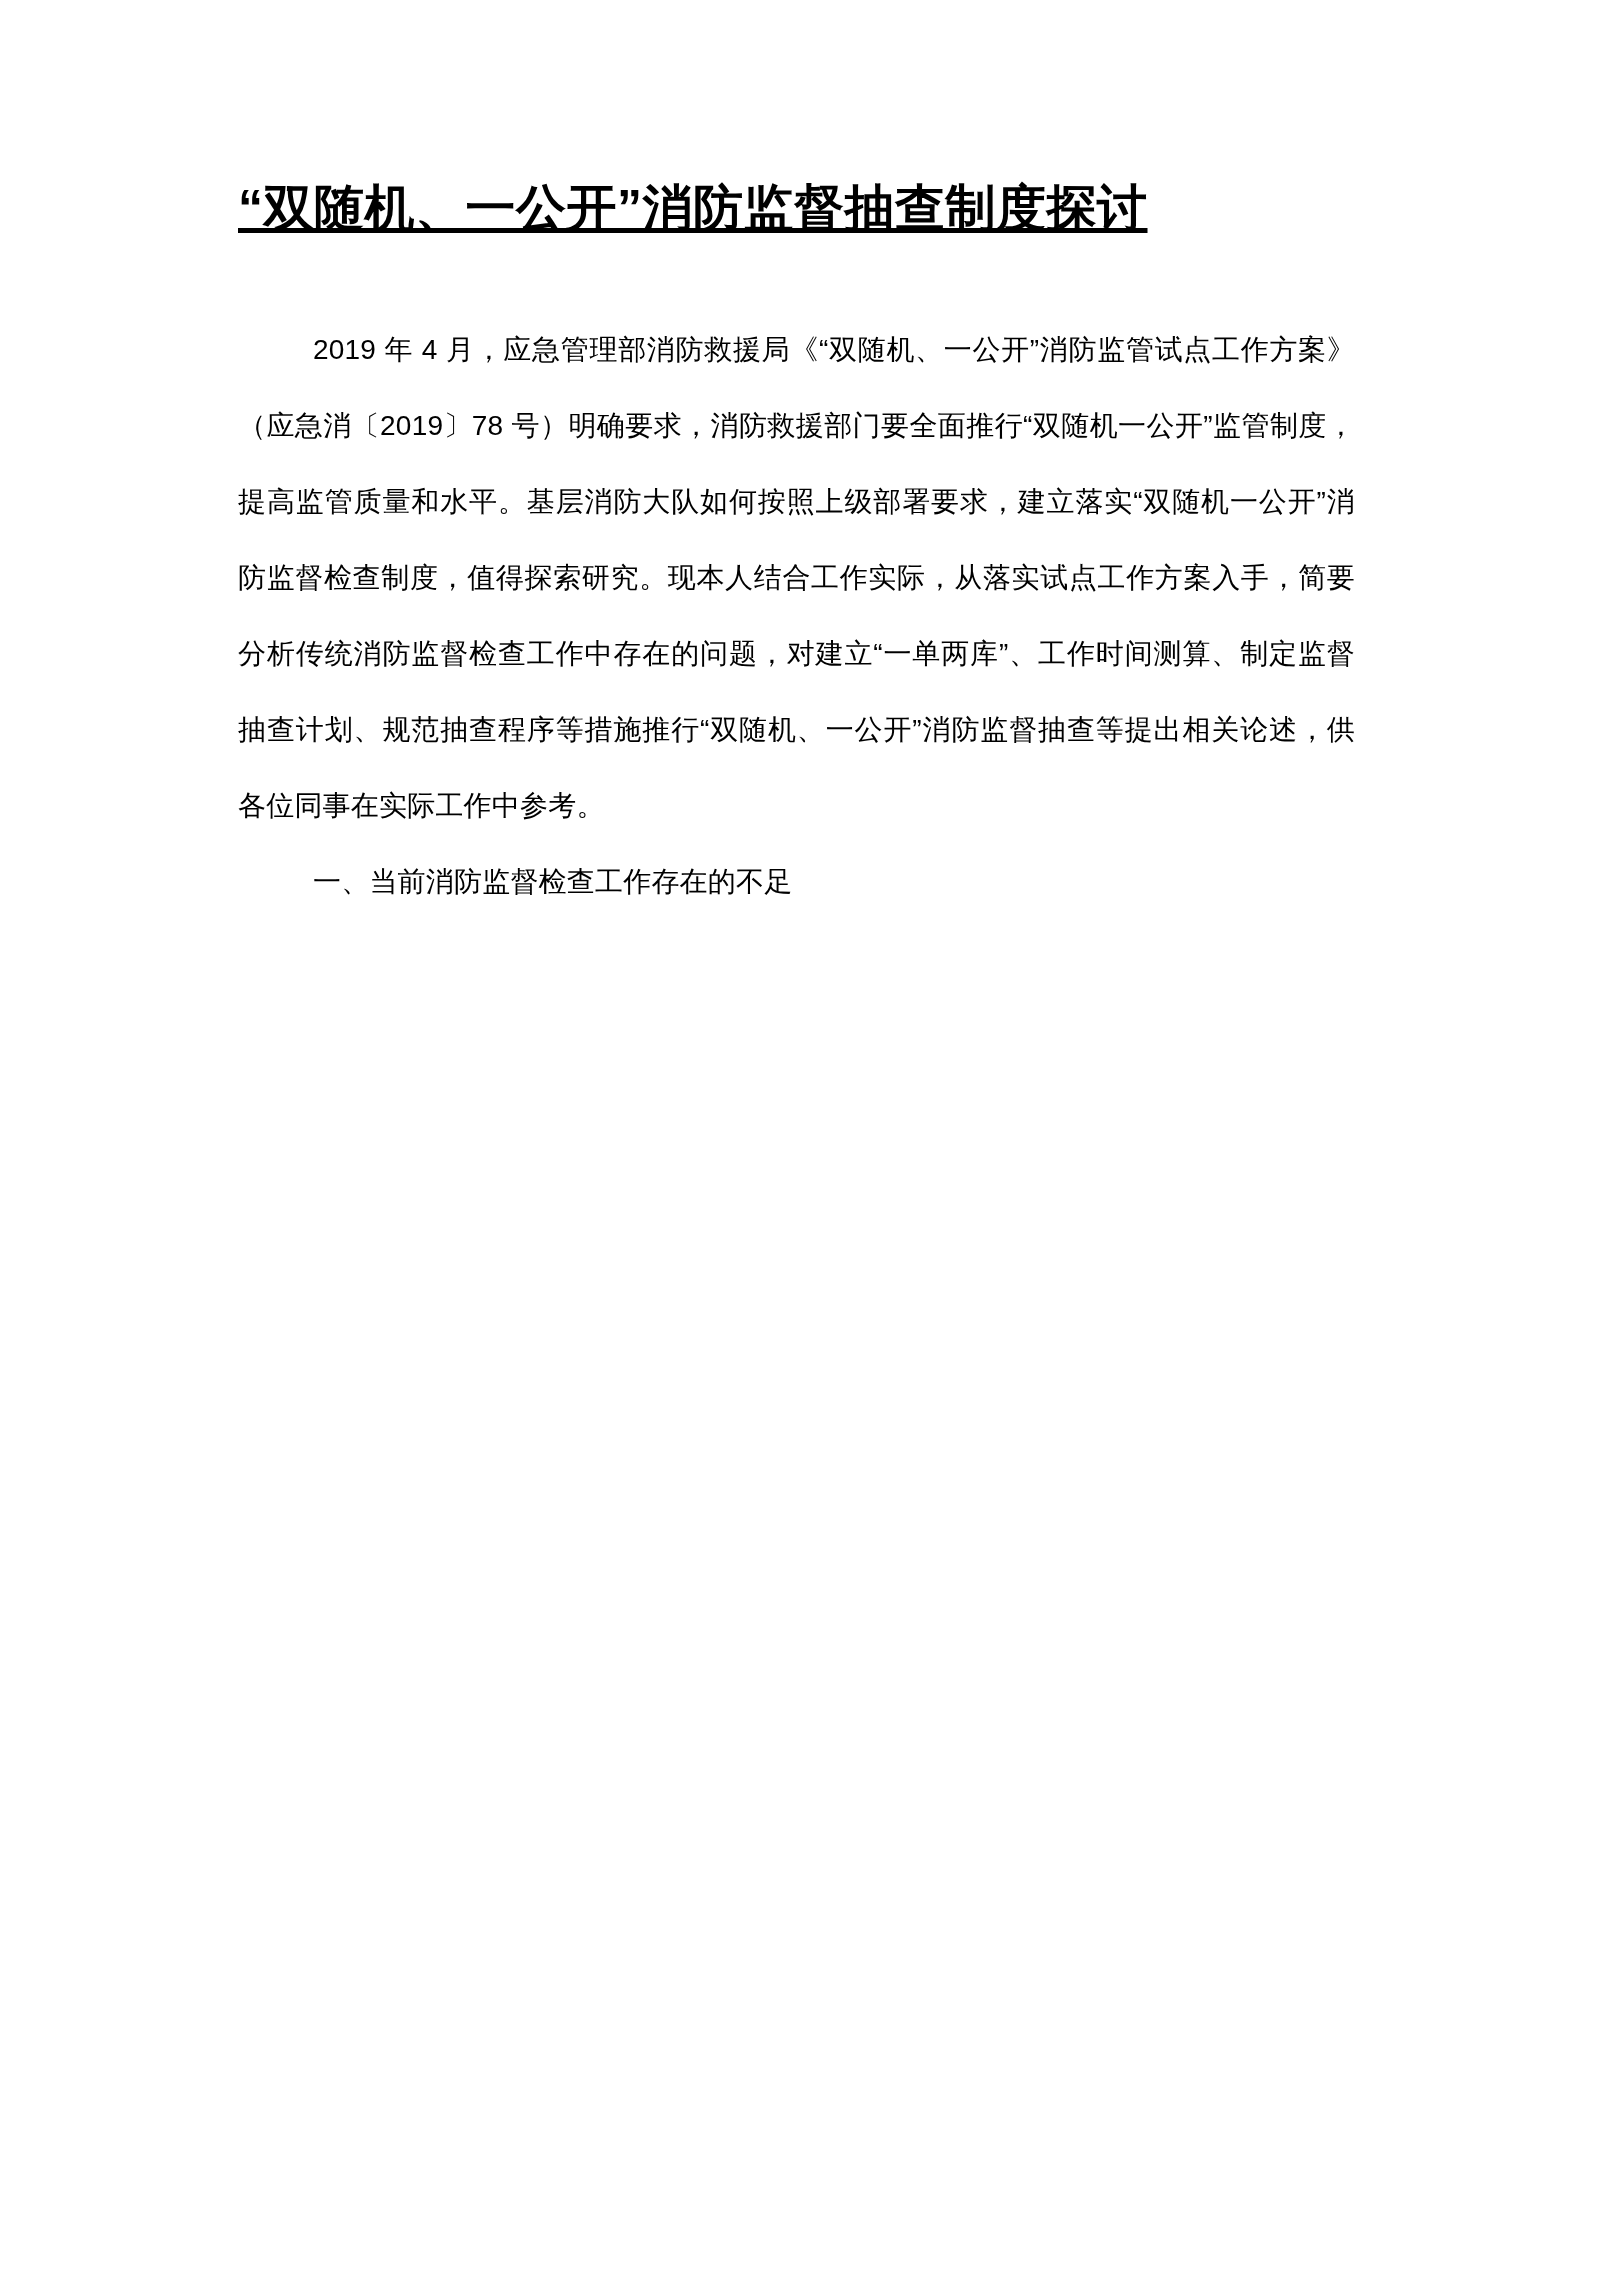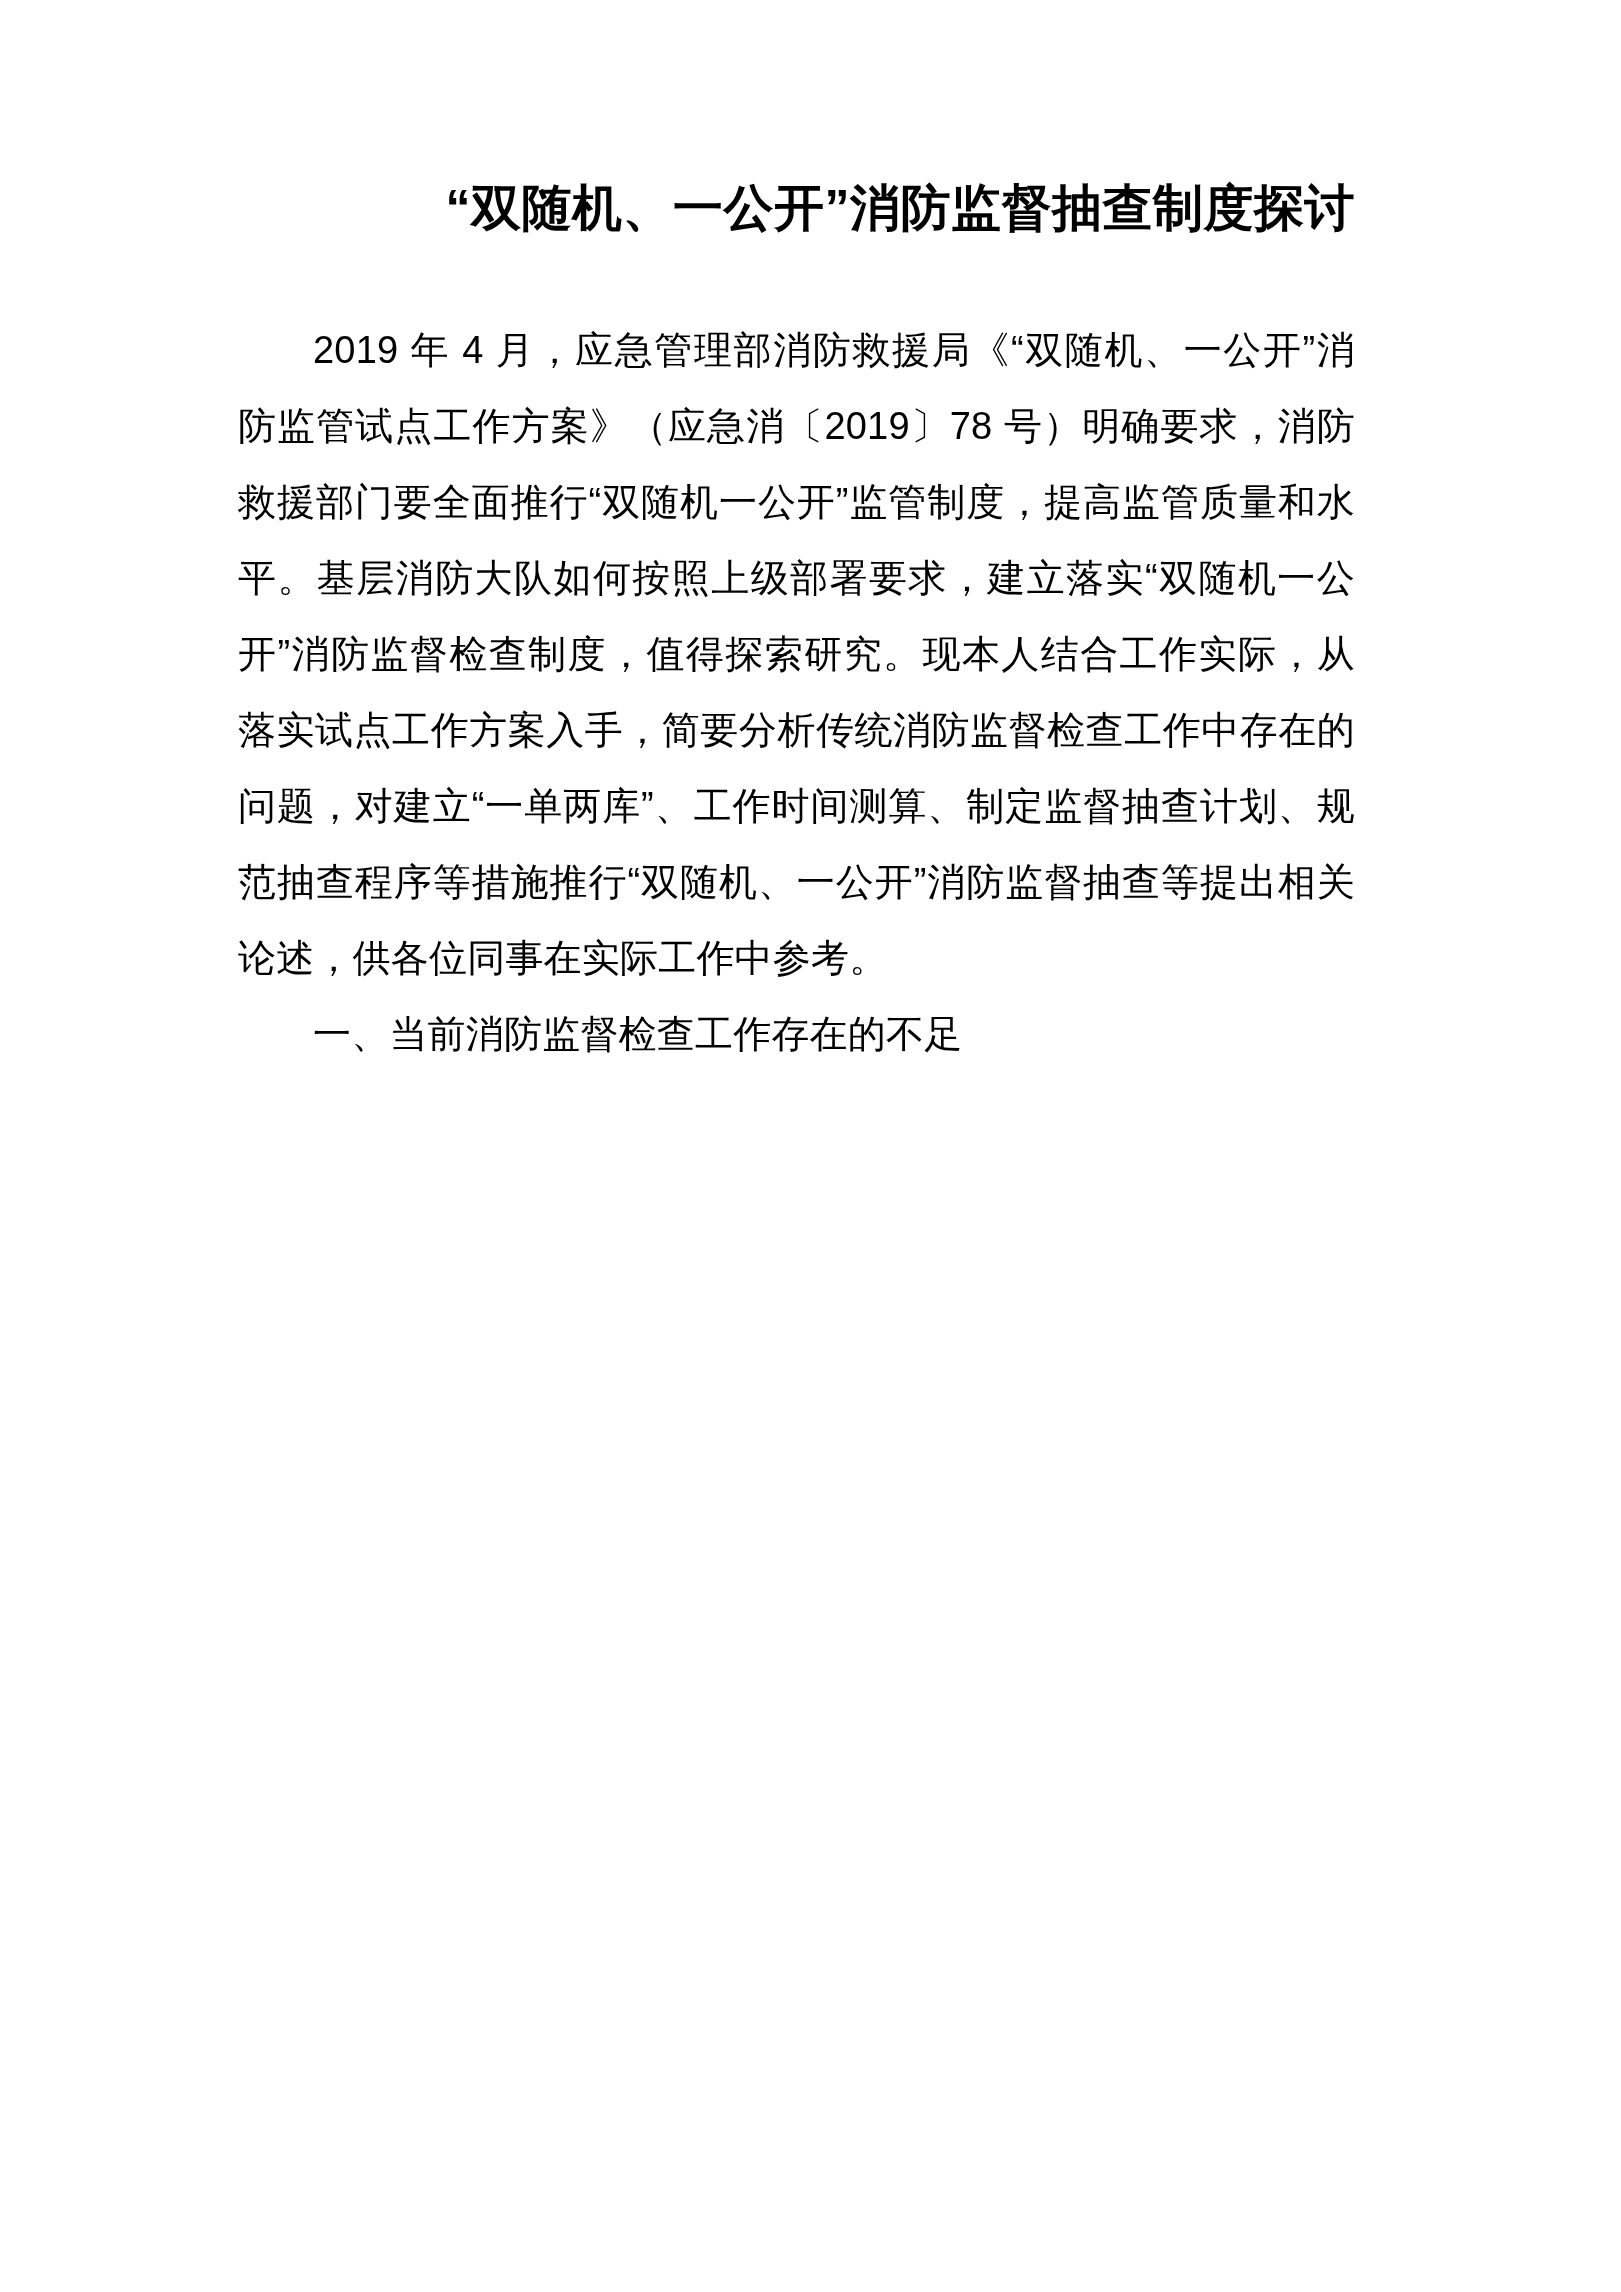--- a/index.html
+++ b/index.html
@@ -27,35 +27,36 @@
     width: 1117px;
   }
 
   
   .doc-title {
     margin: 0;
     padding: 0;
     font-size: 50px;
     font-weight: bold;
     line-height: 73px;
-    text-align: right;
+    text-align: left;
     letter-spacing: 0.5px;
     padding-top: 172px;
     word-break: break-all;
+    text-decoration: underline;
   }
 
   
   .body-block {
     margin: 0;
     padding: 0;
   }
   .para {
     margin: 0;
     padding: 0;
-    font-size: 38px;
+    font-size: 28px;
     line-height: 76px;
     text-align: justify;
     text-justify: inter-ideograph;
     text-align-last: left;
     word-break: break-all;
     letter-spacing: 0.2px;
   }
   .para.indent2 {
     text-indent: 75px;
   }

